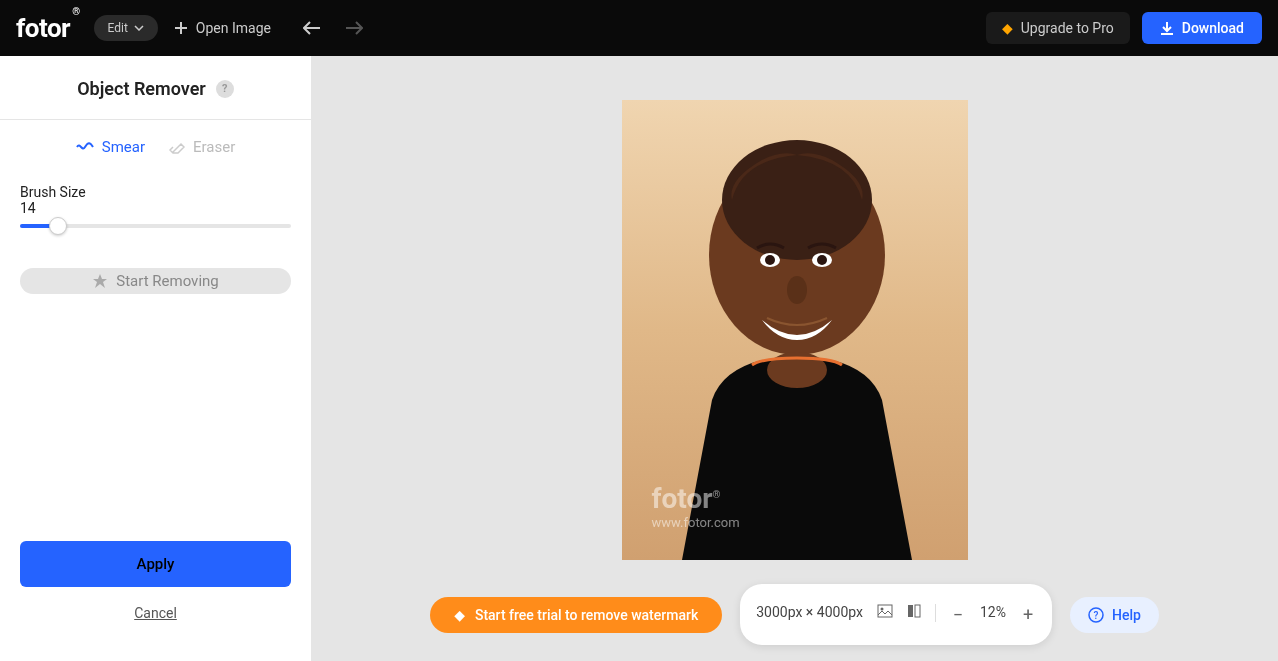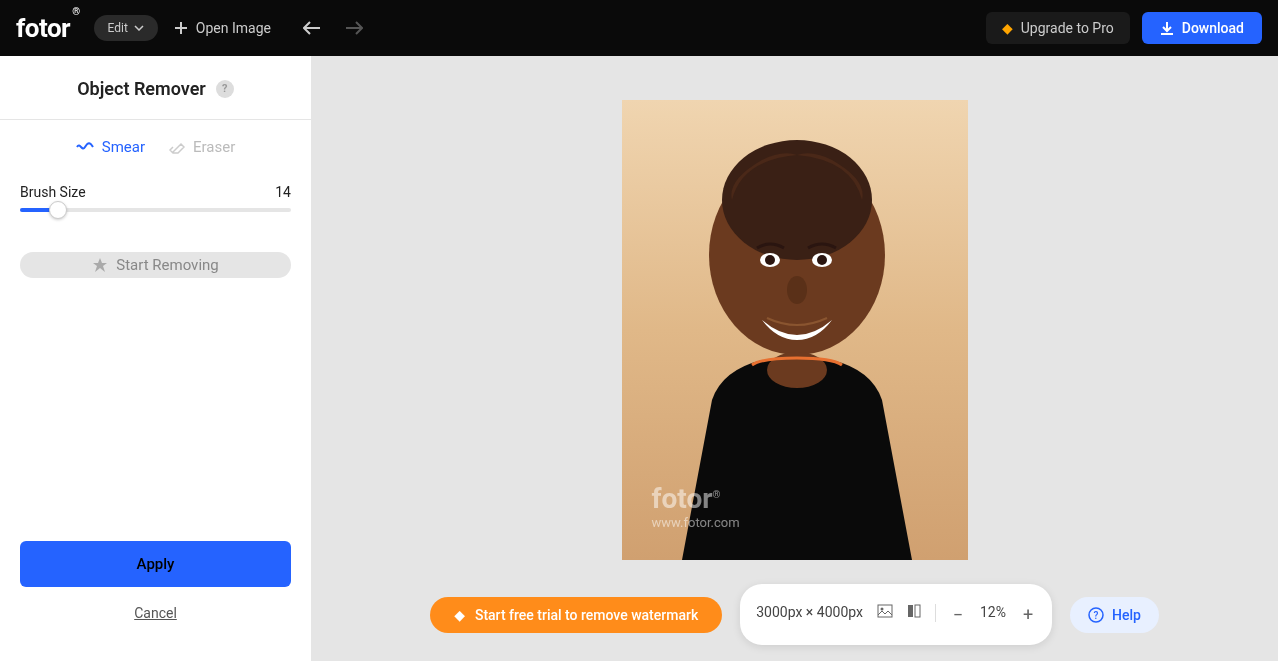--- a/index.html
+++ b/index.html
@@ -24,21 +24,21 @@
 .main { display: flex; height: 605px; background: #000; }
 .sidebar { width: 311px; background: #fff; display: flex; flex-direction: column; }
 .side-header { padding: 22px 32px 20px; text-align: center; border-bottom: 1px solid #e5e5e5; display: flex; justify-content: center; align-items: center; gap: 10px; }
 .side-header h2 { font-size: 18px; font-weight: 600; color: #222; }
 .help-circle { width: 18px; height: 18px; background: #ddd; border-radius: 50%; display: inline-flex; align-items: center; justify-content: center; color: #999; font-size: 11px; font-weight: bold; }
 
 .tabs { display: flex; padding: 18px 20px 0; gap: 24px; justify-content: center; }
 .tab { display: flex; align-items: center; gap: 8px; font-size: 15px; color: #bbb; cursor: pointer; padding-bottom: 4px; }
 .tab.active { color: #2563ff; }
 
-.brush-row { display: flex; justify-content: space-between; padding: 24px 20px 8px; font-size: 14px; color: #222; }
+.brush-row { display: flex; justify-content: space-between; padding: 24px 20px 8px; font-size: 14px; color: #222; flex-direction: column; }
 .slider-wrap { padding: 0 20px; position: relative; }
 .slider-track { height: 4px; background: #e5e5e5; border-radius: 2px; position: relative; }
 .slider-fill { height: 4px; background: #2563ff; border-radius: 2px; width: 14%; }
 .slider-thumb { width: 18px; height: 18px; background: #fff; border: 1px solid #ccc; border-radius: 50%; position: absolute; top: -7px; left: calc(14% - 9px); box-shadow: 0 1px 3px rgba(0,0,0,0.2); cursor: pointer; }
 
 .start-remove { margin: 40px 20px 0; background: #e5e5e5; color: #888; padding: 4px; border-radius: 16px; font-size: 15px; display: flex; align-items: center; justify-content: center; gap: 8px; cursor: pointer; }
 
 .bottom-actions { margin-top: auto; padding: 0 20px 40px; }
 .apply-btn { background: #2563ff; color: #000000; padding: 14px; border-radius: 6px; text-align: center; font-size: 15px; font-weight: 500; cursor: pointer; }
 .cancel-link { text-align: center; margin-top: 18px; color: #555; font-size: 14px; text-decoration: underline; cursor: pointer; }

